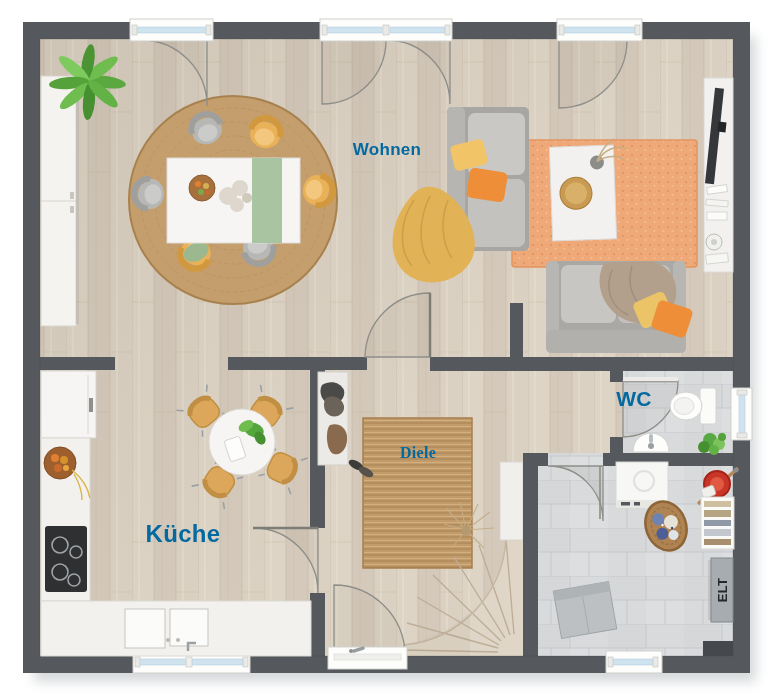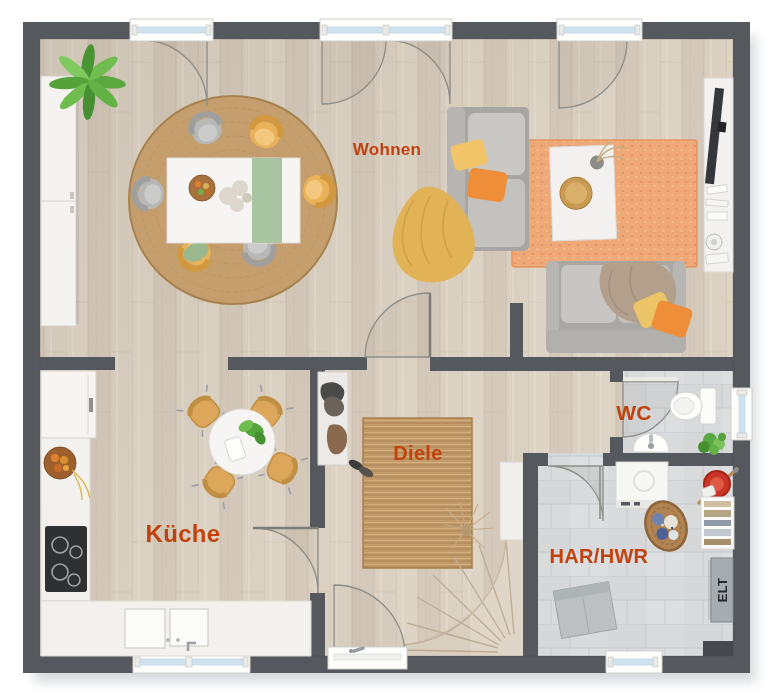--- a/index.html
+++ b/index.html
@@ -1,24 +1,24 @@
 <!DOCTYPE html>
 <html><head>
 <meta charset="utf-8">
 <style>
   html,body{margin:0;padding:0;background:#ffffff;}
   .stage{position:relative;width:775px;height:698px;background:#ffffff;overflow:hidden;
          font-family:"Liberation Sans",sans-serif;}
   .stage svg{position:absolute;left:0;top:0;}
-  .room-label{position:absolute;transform:translate(-50%,-50%);font-weight:700;color:#c2410c;
+  .room-label{position:absolute;transform:translate(-50%,-50%);font-weight:700;color:#0369a1;
               white-space:nowrap;letter-spacing:.3px;z-index:5;}
   .lbl-wohnen{font-size:17px;}
   .lbl-kueche{font-size:24px;}
-  .lbl-diele{font-size:20px;}
-  .lbl-wc{font-size:21px;margin-top:14px;}
+  .lbl-diele{font-size:16px;font-family:Liberation Serif, serif;}
+  .lbl-wc{font-size:21px;}
   .lbl-har{font-size:20px;}
   .lbl-elt{font-size:13px;transform:translate(-50%,-50%) rotate(-90deg);color:#26282a;}
 </style>
 </head>
 <body>
 
 <div class="stage">
 <svg width="775" height="698" viewBox="0 0 775 698">
   <defs>
     <filter id="blur" x="-20%" y="-20%" width="140%" height="140%">
@@ -416,15 +416,14 @@
   <g>
     <rect x="711" y="558" width="22" height="64" fill="#a7acb0" stroke="#83888c"></rect>
     <rect x="708" y="560" width="3" height="60" fill="#55585c" opacity=".15"></rect>
   </g>
 </svg>
 
 <div class="room-label lbl-wohnen" style="left:387px;top:150px;">Wohnen</div>
 <div class="room-label lbl-kueche" style="left:183px;top:534px;">Küche</div>
 <div class="room-label lbl-diele" style="left:418px;top:453px;">Diele</div>
 <div class="room-label lbl-wc" style="left:634px;top:399px;">WC</div>
-<div class="room-label lbl-har" style="left:599px;top:556px;">HAR/HWR</div>
 <div class="room-label lbl-elt" style="left:722px;top:590px;">ELT</div>
 </div>
 
 </body></html>

